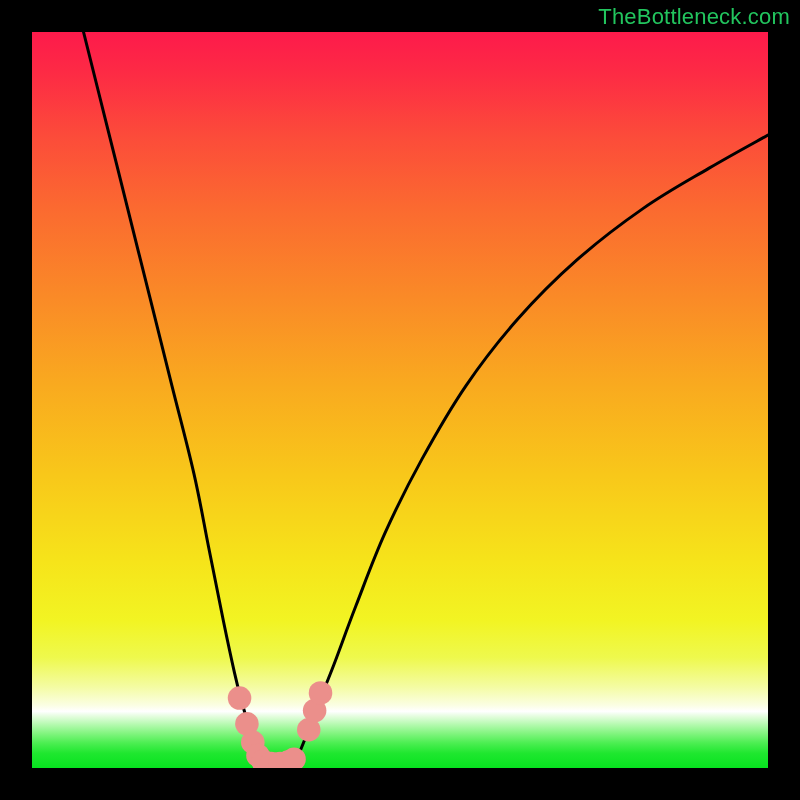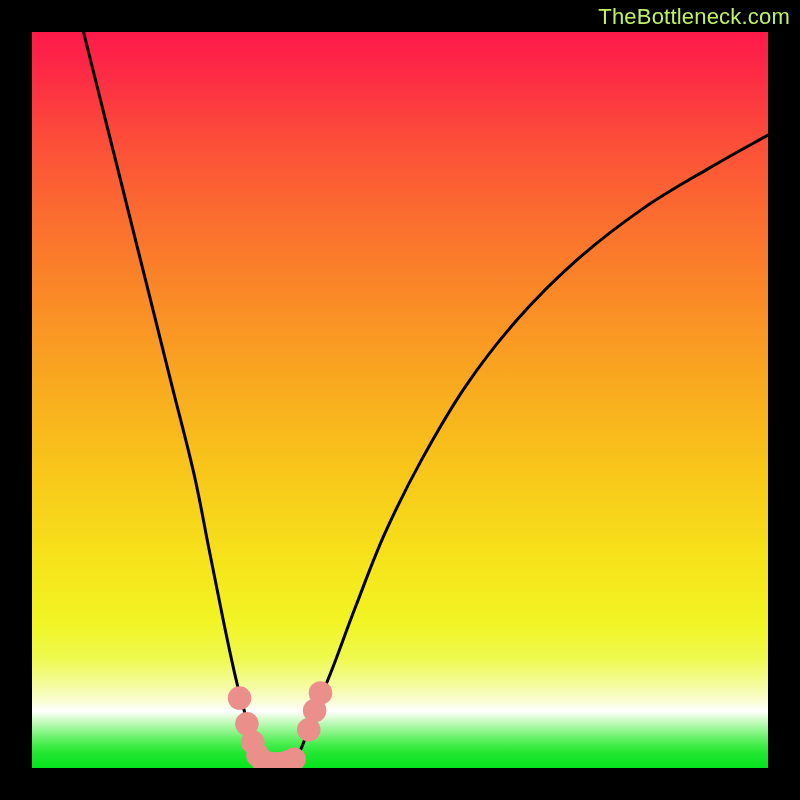--- a/index.html
+++ b/index.html
@@ -48,21 +48,21 @@
       #7ef47c 95.4%,
       #4cee52 96.6%,
       #1fe72f 98%,
       #07e31f 100%
     );
   }
   .watermark {
     position: absolute;
     top: 4px;
     right: 10px;
-    color: #bef264;
+    color: #22c55e;
     font-size: 22px;
     font-weight: 500;
     letter-spacing: 0.2px;
   }
   svg.curves {
     position: absolute;
     left: 0; top: 0;
     width: 736px; height: 736px;
   }
 </style>

